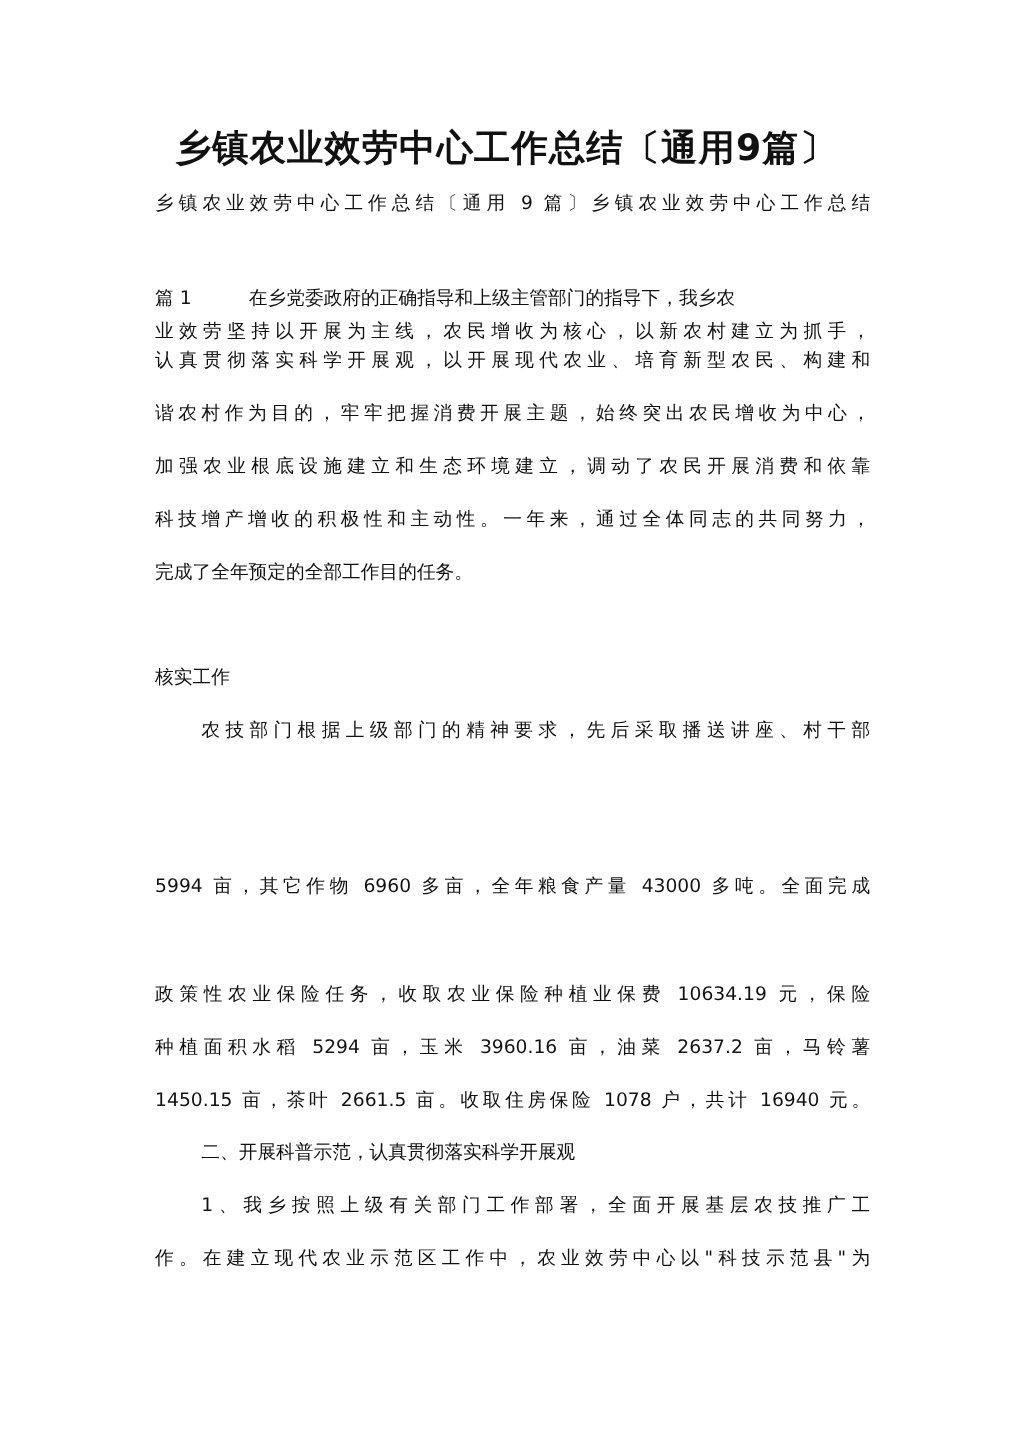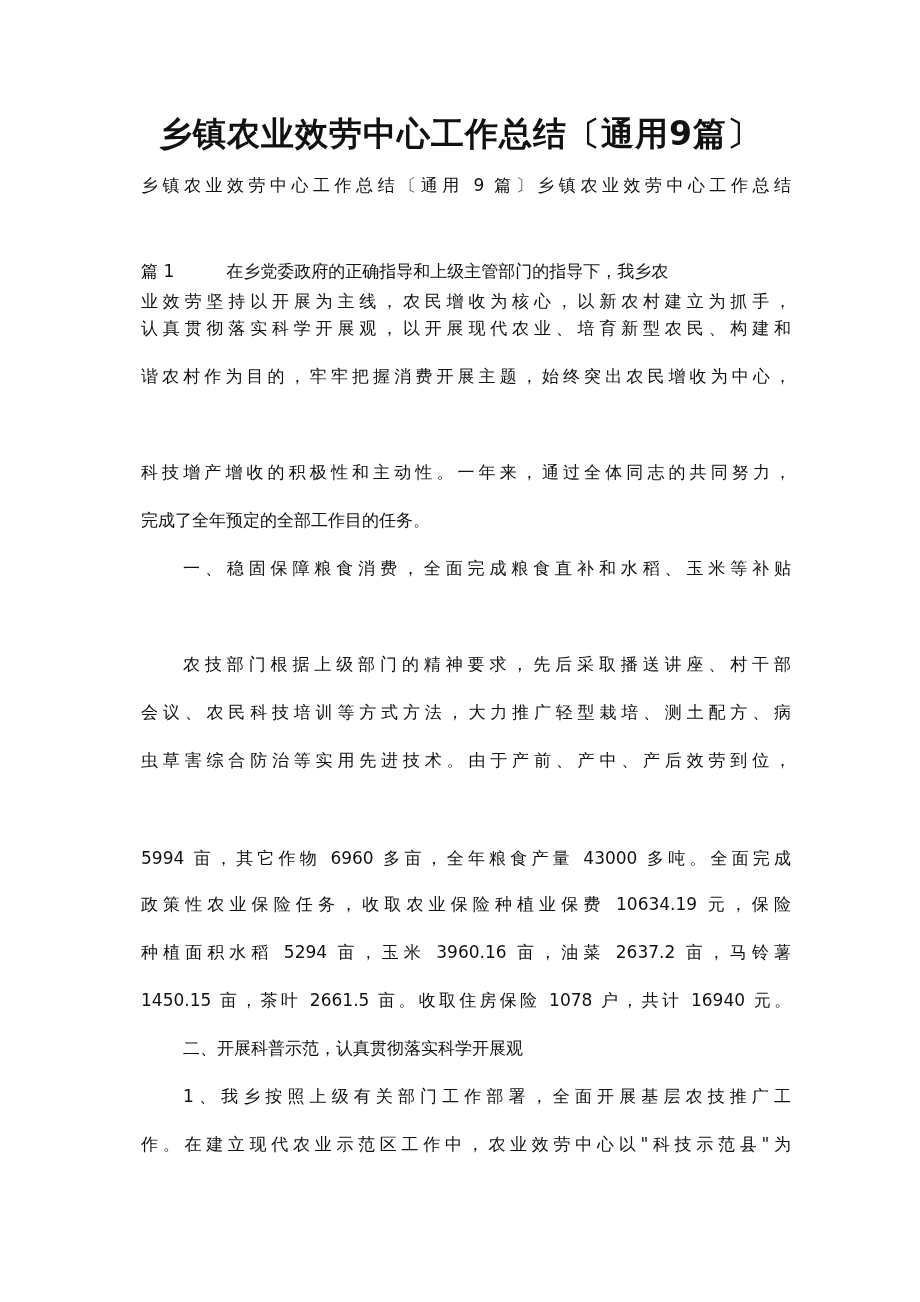--- a/index.html
+++ b/index.html
@@ -63,29 +63,28 @@
 
   <div class="title">乡镇农业效劳中心工作总结〔通用9篇〕</div>
 
   <div class="line" style="top:170px;">乡镇农业效劳中心工作总结〔通用 9 篇〕乡镇农业效劳中心工作总结</div>
 
   <div class="line" style="top:217px; text-align-last:left;margin-top:39px;"><span>篇 1</span><span class="gap"></span><span>在乡党委政府的正确指导和上级主管部门的指导下，我乡农</span></div>
 
   <div class="line" style="top:265px;margin-top:21px;">业效劳坚持以开展为主线，农民增收为核心，以新农村建立为抓手，</div>
   <div class="line" style="top:313px;">认真贯彻落实科学开展观，以开展现代农业、培育新型农民、构建和</div>
   <div class="line" style="top:361px;">谐农村作为目的，牢牢把握消费开展主题，始终突出农民增收为中心，</div>
+  <div class="line" style="top:409px;">加强农业根底设施建立和生态环境建立，调动了农民开展消费和依靠</div>
   <div class="line" style="top:457px;">科技增产增收的积极性和主动性。一年来，通过全体同志的共同努力，</div>
   <div class="line last" style="top:505px;">完成了全年预定的全部工作目的任务。</div>
 
-  <div class="line indent" style="top:553px;">一、稳固保障粮食消费，全面完成粮食直补和水稻、玉米等补贴</div>
+  <div class="line last" style="top:601px;">核实工作</div>
 
   <div class="line indent" style="top:649px;">农技部门根据上级部门的精神要求，先后采取播送讲座、村干部</div>
-  <div class="line" style="top:697px;">会议、农民科技培训等方式方法，大力推广轻型栽培、测土配方、病</div>
-  <div class="line" style="top:745px;">虫草害综合防治等实用先进技术。由于产前、产中、产后效劳到位，</div>
-  <div class="line" style="top:843px;">5994 亩，其它作物 6960 多亩，全年粮食产量 43000 多吨。全面完成</div>
+  <div class="line" style="top:791px;">5994 亩，其它作物 6960 多亩，全年粮食产量 43000 多吨。全面完成</div>
   <div class="line" style="top:889px;">政策性农业保险任务，收取农业保险种植业保费 10634.19 元，保险</div>
   <div class="line" style="top:937px;">种植面积水稻 5294 亩，玉米 3960.16 亩，油菜 2637.2 亩，马铃薯</div>
   <div class="line" style="top:985px;">1450.15 亩，茶叶 2661.5 亩。收取住房保险 1078 户，共计 16940 元。</div>
 
   <div class="line indent last" style="top:1033px;">二、开展科普示范，认真贯彻落实科学开展观</div>
 
   <div class="line indent" style="top:1081px;">1、我乡按照上级有关部门工作部署，全面开展基层农技推广工</div>
   <div class="line" style="top:1129px;">作。在建立现代农业示范区工作中，农业效劳中心以"科技示范县"为</div>
 
 </div>

